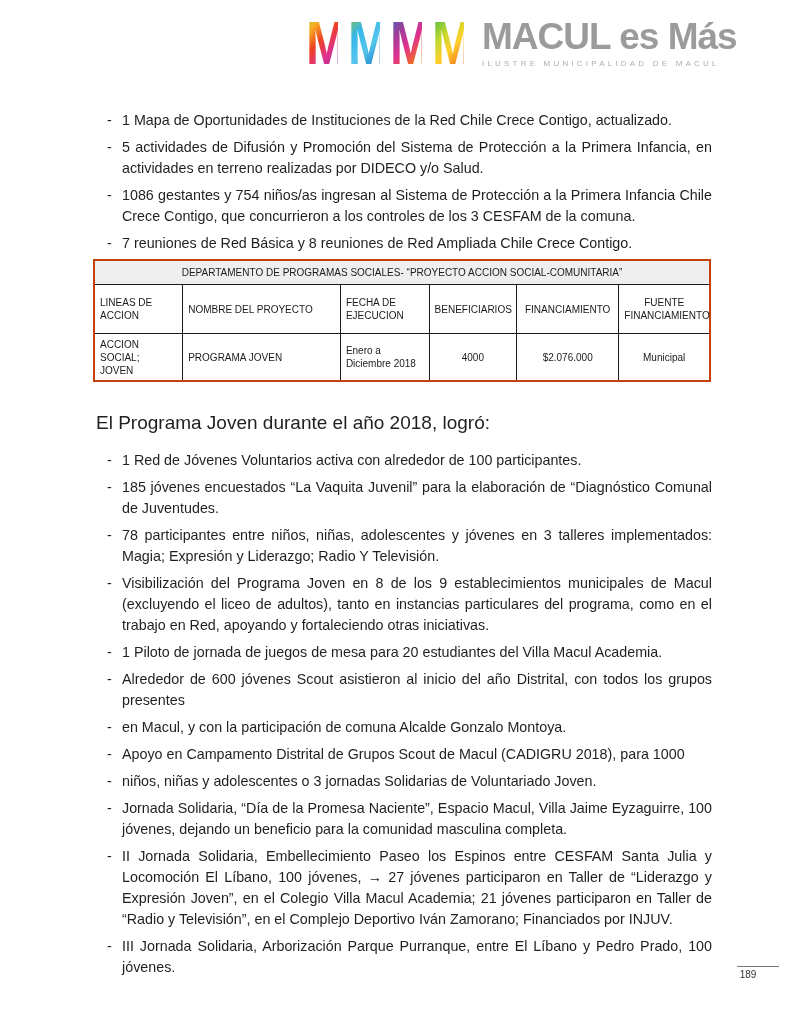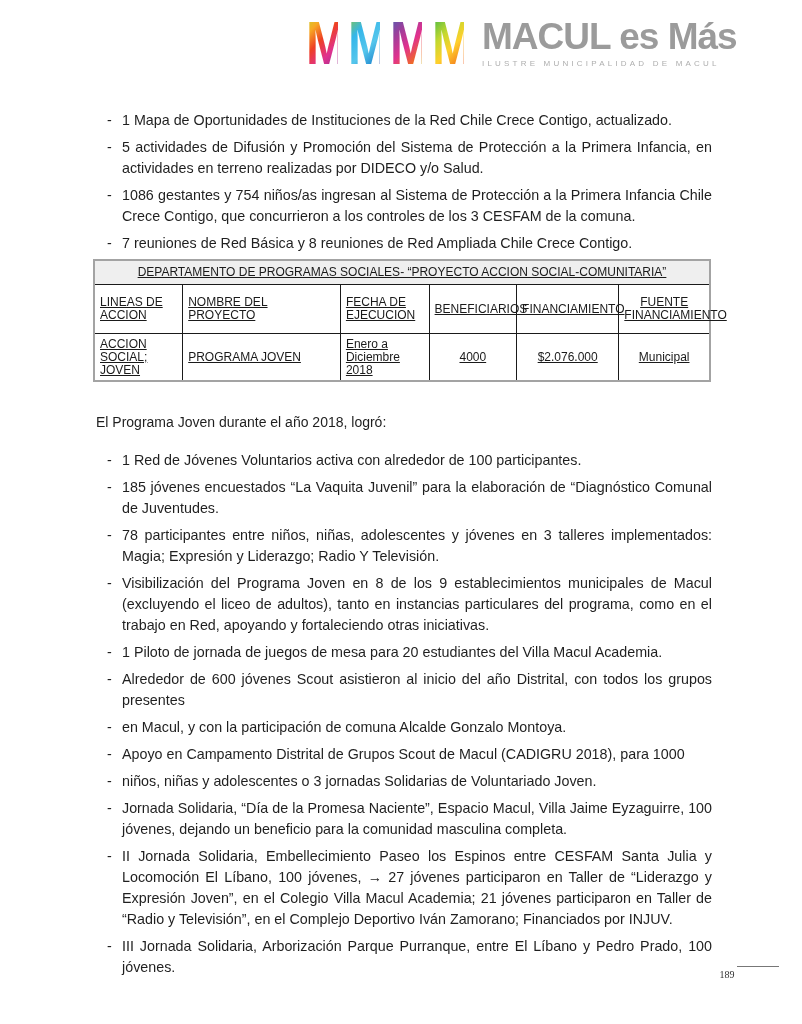--- a/index.html
+++ b/index.html
@@ -39,51 +39,50 @@
   .doc-list{position:absolute;left:95px;width:617px;margin:0;padding:0;list-style:none;}
   .doc-list li{
     position:relative;padding-left:27px;
     font-size:14.3px;line-height:21px;text-align:justify;margin-top:6px;
   }
   .doc-list li::before{content:"-";position:absolute;left:12px;}
   .intro-list{top:104px;}
   .ach-list{top:444px;}
   .para{
     position:absolute;top:412px;left:96px;width:617px;
-    font-size:14px;line-height:21px;
+    font-size:19px;line-height:21px;
   }
 
   
   .table-wrap{position:absolute;top:259px;left:93px;width:618px;}
   table.projects{
     width:100%;border-collapse:collapse;table-layout:fixed;
-    font-size:12px;line-height:13px;color:#1a1a1a;
-    border:2px solid #a3a3a3;
-    text-decoration:underline;
+    font-size:10px;line-height:13px;color:#1a1a1a;
+    border:2px solid #c2410c;
   }
   table.projects td,table.projects th{
     border:1.5px solid #1a1a1a;
     padding:3px 5px;vertical-align:middle;
     white-space:pre-line;font-weight:normal;
   }
   .t-title{
     font-weight:bold;text-align:center;height:17px;
     background:#efefef;white-space:normal;
   }
   .th-row th{height:42px;}
   .data-row td{height:40px;}
   .col0{width:14.4%;} .col1{width:25.6%;} .col2{width:14.4%;}
   .col3{width:14.2%;} .col4{width:16.6%;} .col5{width:14.8%;}
   .al{text-align:left;} .ac{text-align:center;}
 
   
   .page-num-line{position:absolute;top:966px;left:737px;width:42px;border-top:1px solid #777;}
   .page-num{
-    position:absolute;top:969px;left:706px;width:42px;text-align:center;
-    font-family:Liberation Serif, serif;font-size:10px;color:#333;
+    position:absolute;top:969px;left:727px;width:42px;text-align:center;
+    font-family:Liberation Sans, sans-serif;font-size:10px;color:#333;
   }
 </style>
 </head>
 <body>
 
 <div class="page">
 
   <div class="logo">
     <div class="logo-ms">
       <span class="m m1">M</span>

